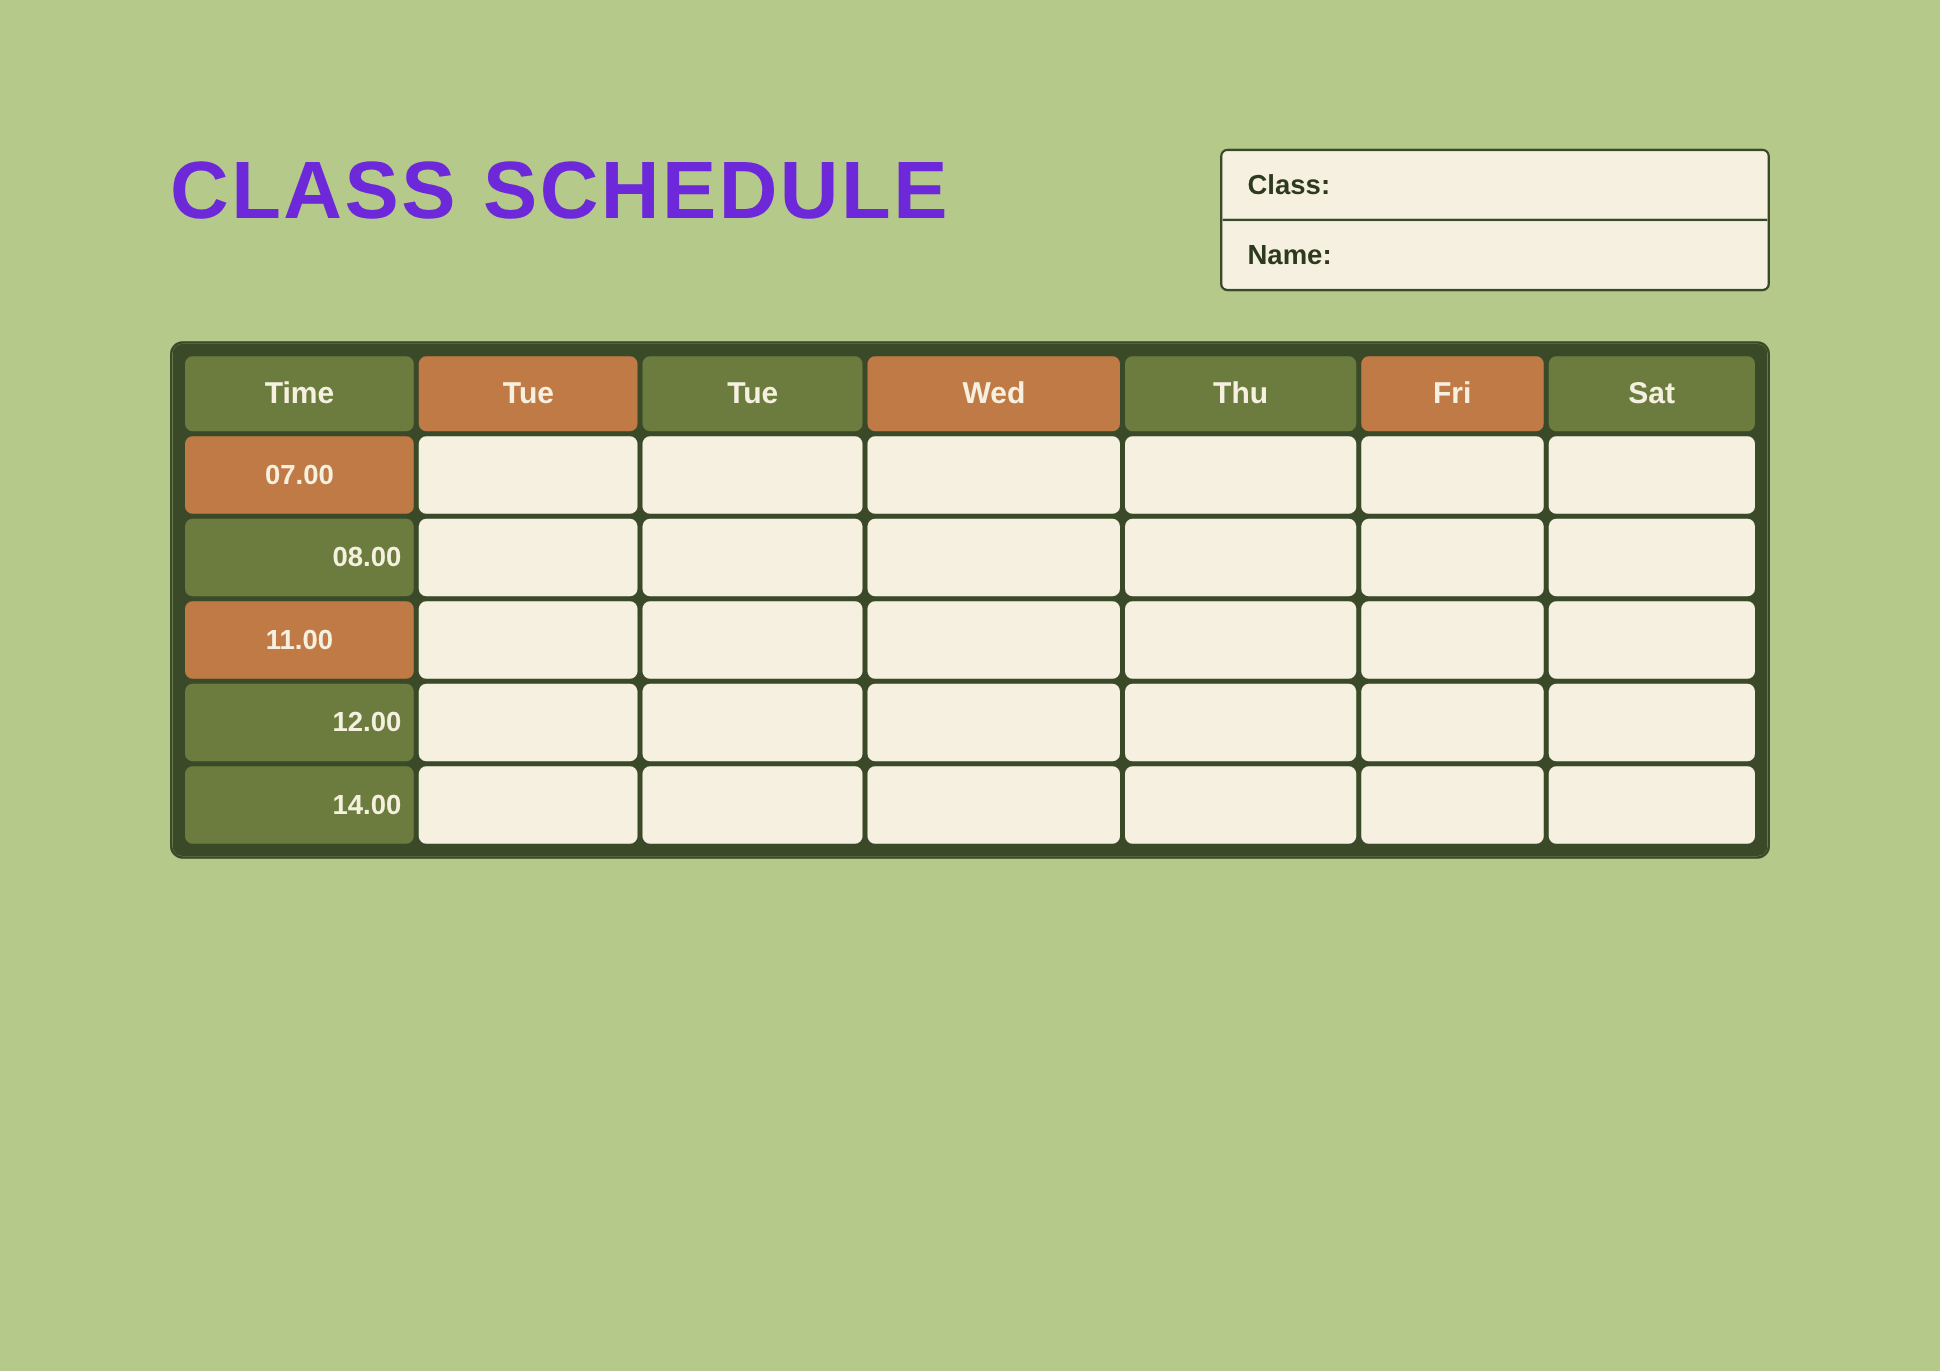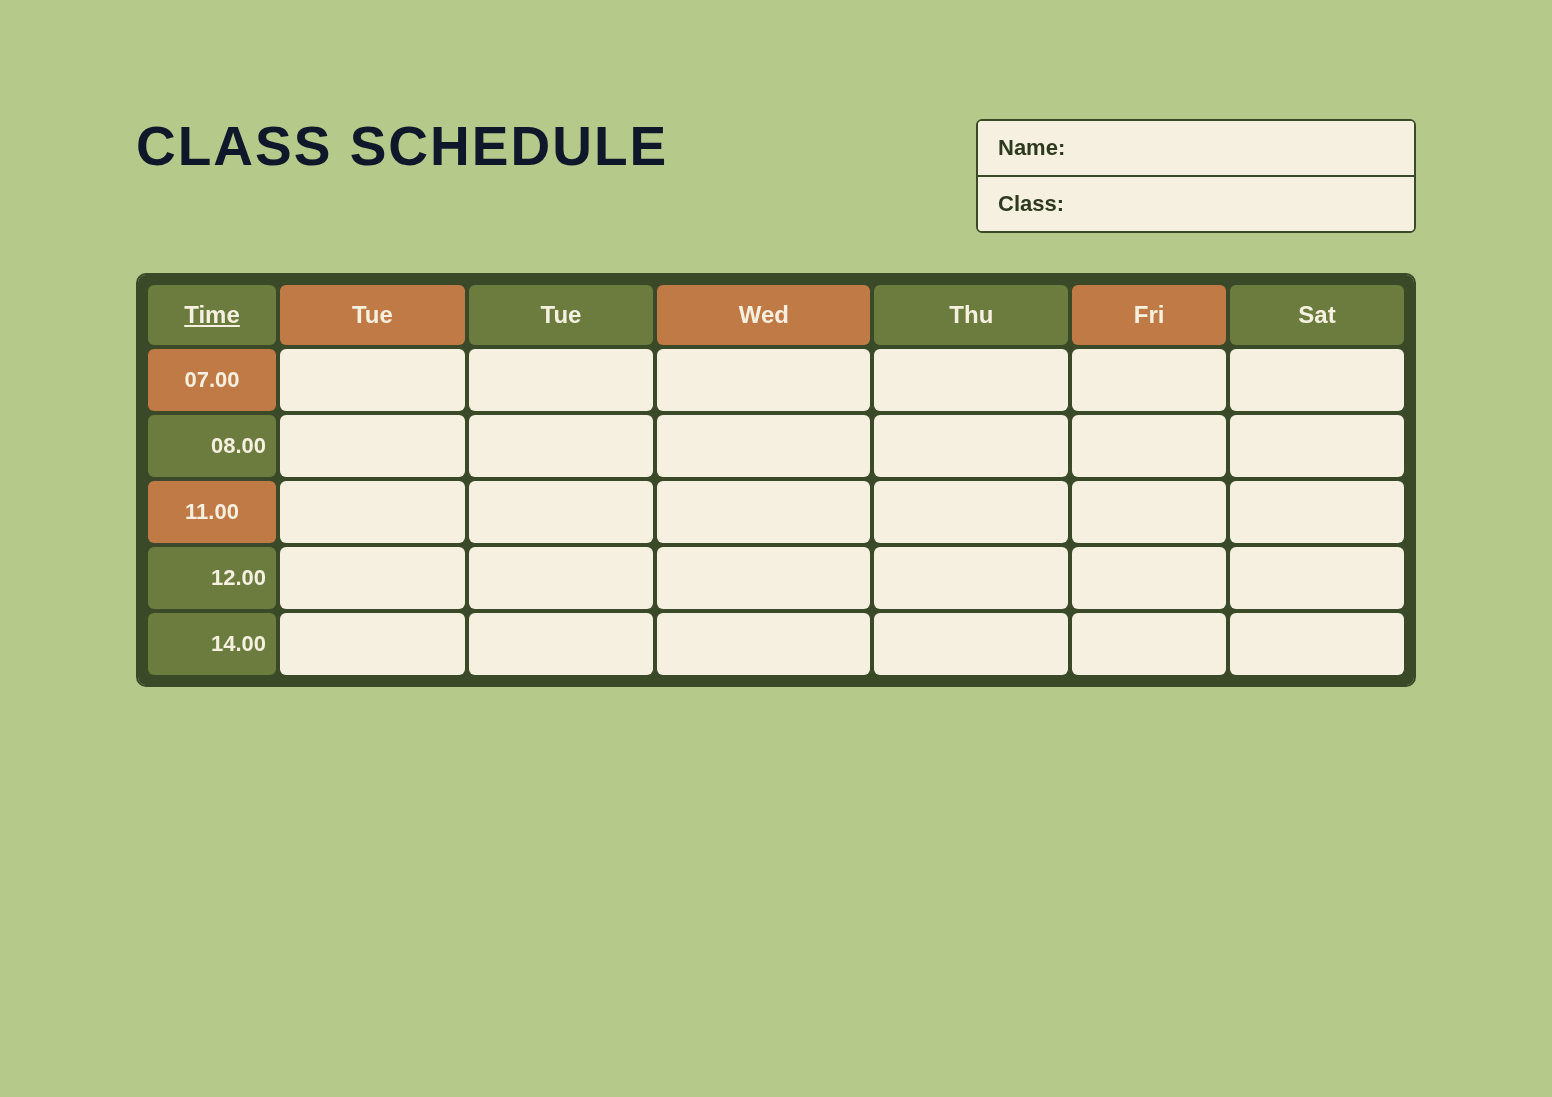--- a/index.html
+++ b/index.html
@@ -28,23 +28,23 @@
     }
 
     .header {
       display: flex;
       align-items: flex-start;
       justify-content: space-between;
       margin-bottom: 40px;
     }
 
     .title {
-      font-size: 55px;
+      font-size: 65px;
       font-weight: 900;
-      color: #0f172a;
+      color: #6d28d9;
       font-family: 'Arial Black', Arial, sans-serif;
       letter-spacing: 2px;
       text-transform: uppercase;
       line-height: 1;
     }
 
     .info-box {
       border: 2.5px solid #3a4a28;
       border-radius: 6px;
       overflow: hidden;
@@ -84,22 +84,21 @@
       padding: 16px 10px;
       font-size: 24px;
       font-weight: 700;
       color: #f5f0e0;
       text-align: center;
       border-radius: 6px;
     }
 
     .th-time {
       background-color: #6b7c3e;
-      width: 128px;
-      text-decoration: underline;
+      width: 183px;
     }
 
     .th-day-green {
       background-color: #6b7c3e;
     }
 
     .th-day-orange {
       background-color: #c07a45;
     }
 
@@ -132,24 +131,24 @@
     }
   </style>
 </head>
 <body>
 
 <div class="page">
   <div class="header">
     <h1 class="title">CLASS SCHEDULE</h1>
     <div class="info-box">
       <div class="info-row">
-        <span>Name:</span>
+        <span>Class:</span>
       </div>
       <div class="info-row">
-        <span>Class:</span>
+        <span>Name:</span>
       </div>
     </div>
   </div>
 
   <div class="schedule-table-wrapper">
     <table class="schedule-table">
       <thead>
         <tr>
           <th class="th-time">
             <span>Time</span>

